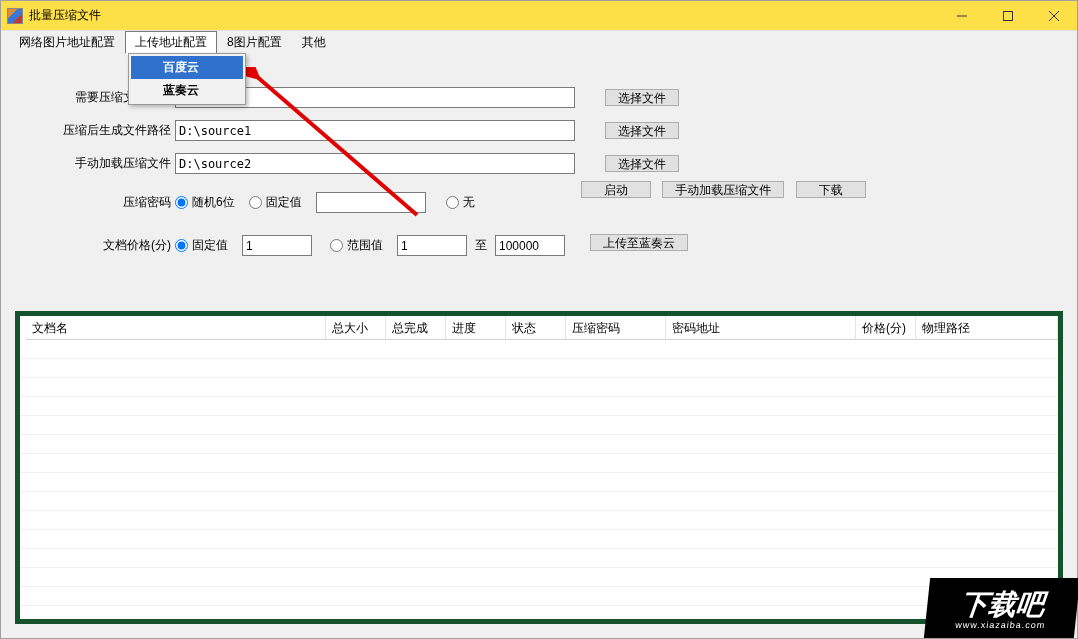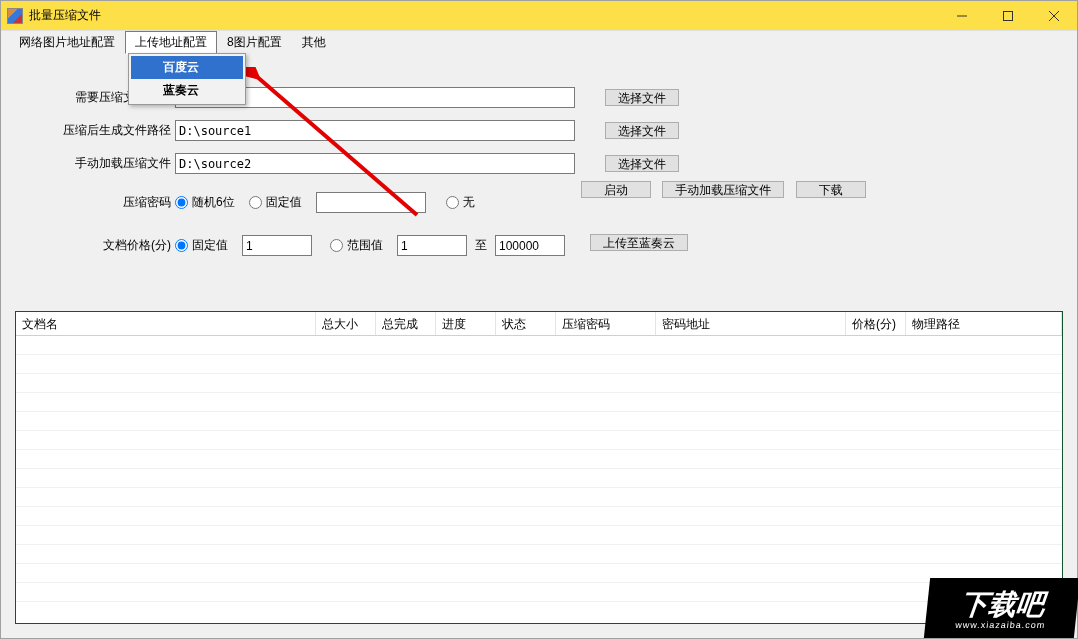--- a/index.html
+++ b/index.html
@@ -116,21 +116,22 @@
   }
   .radio {
     width: 13px; height: 13px; margin: 0 4px 0 0; vertical-align: middle;
   }
   .radio-label { display: flex; align-items: center; margin-right: 14px; }
   .small-txt { width: 70px; height: 21px; border:1px solid #7a7a7a; background:#fff; font-size:12px; padding:1px 3px; }
   .grid-wrap {
     position:absolute;
     left:14px; right:14px; top:310px; bottom:14px;
     background:#fff;
-    border:1px solid #14532d;
+    border:5px solid #14532d;
+    padding-left:6px;
   }
   .grid-head {
     display:flex;
     height:24px;
     background:#fff;
     border-bottom:1px solid #d0d0d0;
   }
   .gh {
     border-right:1px solid #e4e4e4;
     padding:4px 6px;

